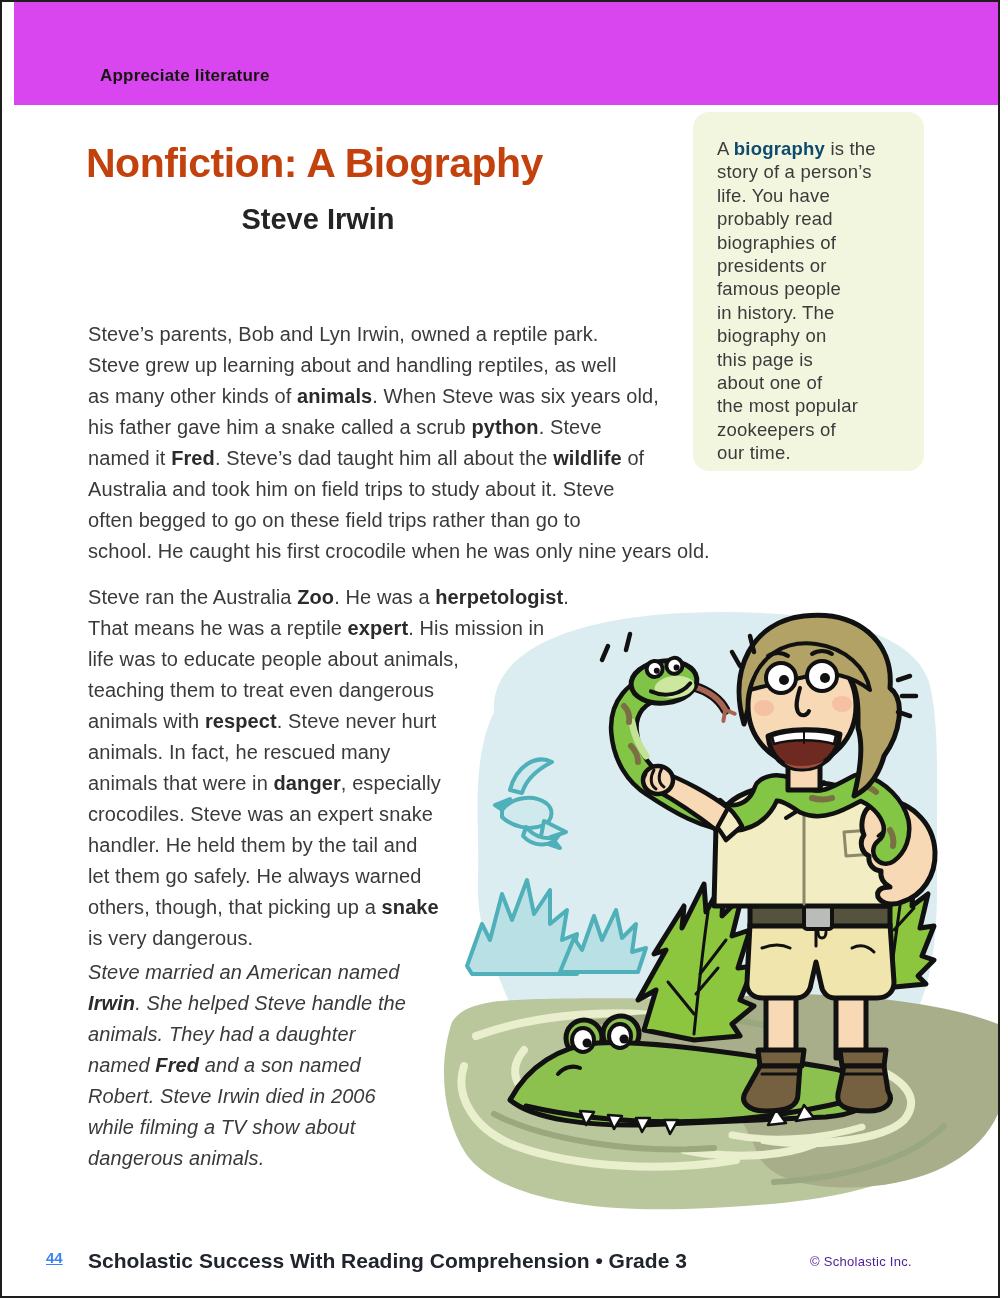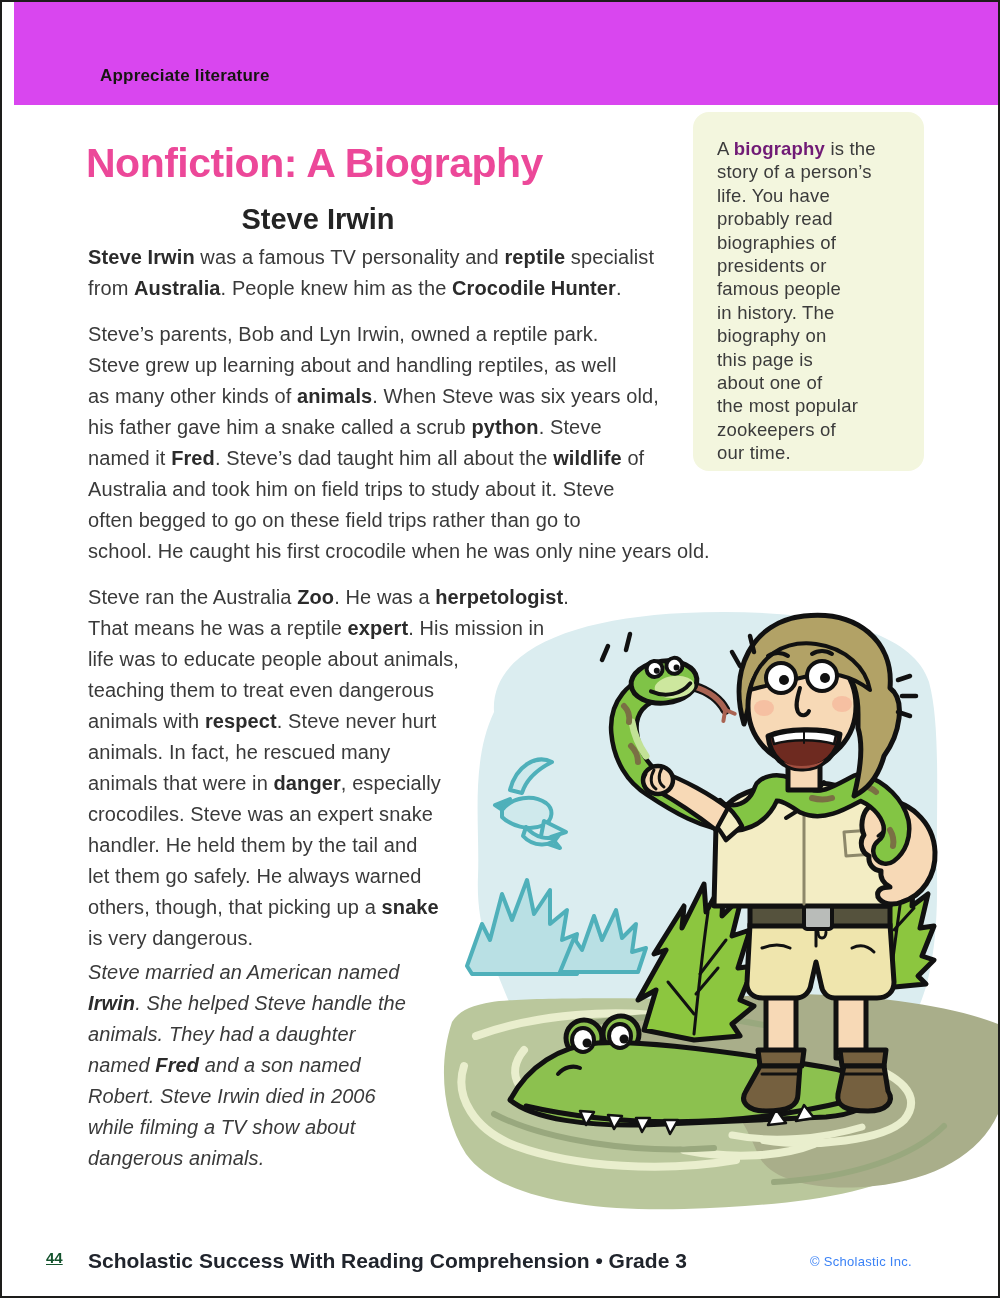--- a/index.html
+++ b/index.html
@@ -3,50 +3,49 @@
 <meta charset="utf-8">
 <style>
   html,body{margin:0;padding:0;background:#e8e8e8;}
   .page{
     position:relative;width:1000px;height:1298px;margin:0 auto;
     background:#ffffff;border:2px solid #1d1d1b;box-sizing:border-box;
     overflow:hidden;font-family:"Liberation Sans",sans-serif;
   }
   .banner{position:absolute;left:12px;top:0;width:100%;height:103px;background:#d946ef;}
   .banner-label{position:absolute;left:86px;top:64px;font-size:17px;font-weight:bold;color:#161610;letter-spacing:.2px;}
-  .title{position:absolute;left:84px;top:138px;font-size:41px;font-weight:bold;letter-spacing:-.5px;color:#ec4899;}
+  .title{position:absolute;left:84px;top:138px;font-size:41px;font-weight:bold;letter-spacing:-.5px;color:#c2410c;}
   .subtitle{position:absolute;left:86px;top:201px;width:460px;text-align:center;font-size:29px;font-weight:bold;color:#242424;}
   .para{position:absolute;left:86px;font-size:20px;line-height:31px;color:#3a3a3a;letter-spacing:.1px;}
   .para b{color:#2b2b2b;}
   .p1{top:240px;}
   .p2{top:317px;}
   .p3{top:580px;}
   .p4{top:955px;font-style:italic;}
   .sidebar{position:absolute;left:691px;top:110px;width:231px;height:359px;background:#f3f6de;border-radius:16px;}
   .sidebar-text{padding:25px 14px 0 24px;font-size:18.5px;line-height:23.4px;color:#3b3b3b;letter-spacing:.2px;}
-  .sidebar-text b{color:#701a75;}
+  .sidebar-text b{color:#0c4a6e;}
   .illustration{position:absolute;left:430px;top:592px;width:570px;height:660px;}
-  .footer-pagenum{position:absolute;left:44px;top:1247px;font-size:15px;font-weight:bold;color:#14532d;text-decoration:underline;}
+  .footer-pagenum{position:absolute;left:44px;top:1247px;font-size:15px;font-weight:bold;color:#3b82f6;text-decoration:underline;}
   .footer-title{position:absolute;left:86px;top:1247px;font-size:21px;font-weight:bold;color:#20242c;}
-  .footer-copy{position:absolute;right:86px;top:1252px;font-size:13px;color:#3b82f6;letter-spacing:.3px;}
+  .footer-copy{position:absolute;right:86px;top:1252px;font-size:13px;color:#4c1d95;letter-spacing:.3px;}
   svg *{vector-effect:none;}
 </style>
 </head>
 <body>
 
 <div class="page">
 
   <div class="banner">
     <div class="banner-label">Appreciate literature</div>
   </div>
 
   <div class="title">Nonfiction: A Biography</div>
   <div class="subtitle">Steve Irwin</div>
 
-  <div class="para p1"><b>Steve Irwin</b> was a famous TV personality and <b>reptile</b> specialist<br>from <b>Australia</b>. People knew him as the <b>Crocodile Hunter</b>.</div>
   <div class="para p2">Steve’s parents, Bob and Lyn Irwin, owned a reptile park.<br>Steve grew up learning about and handling reptiles, as well<br>as many other kinds of <b>animals</b>. When Steve was six years old,<br>his father gave him a snake called a scrub <b>python</b>. Steve<br>named it <b>Fred</b>. Steve’s dad taught him all about the <b>wildlife</b> of<br>Australia and took him on field trips to study about it. Steve<br>often begged to go on these field trips rather than go to<br>school. He caught his first crocodile when he was only nine years old.</div>
   <div class="para p3">Steve ran the Australia <b>Zoo</b>. He was a <b>herpetologist</b>.<br>That means he was a reptile <b>expert</b>. His mission in<br>life was to educate people about animals,<br>teaching them to treat even dangerous<br>animals with <b>respect</b>. Steve never hurt<br>animals. In fact, he rescued many<br>animals that were in <b>danger</b>, especially<br>crocodiles. Steve was an expert snake<br>handler. He held them by the tail and<br>let them go safely. He always warned<br>others, though, that picking up a <b>snake</b><br>is very dangerous.</div>
   <div class="para p4">Steve married an American named<br><b>Irwin</b>. She helped Steve handle the<br>animals. They had a daughter<br>named <b>Fred</b> and a son named<br>Robert. Steve Irwin died in 2006<br>while filming a TV show about<br>dangerous animals.</div>
 
   <div class="sidebar">
     <div class="sidebar-text">A <b>biography</b> is the<br>story of a person’s<br>life. You have<br>probably read<br>biographies of<br>presidents or<br>famous people<br>in history. The<br>biography on<br>this page is<br>about one of<br>the most popular<br>zookeepers of<br>our time.</div>
   </div>
 
   <div class="illustration">
     <svg viewBox="0 0 570 660" width="570" height="660">

